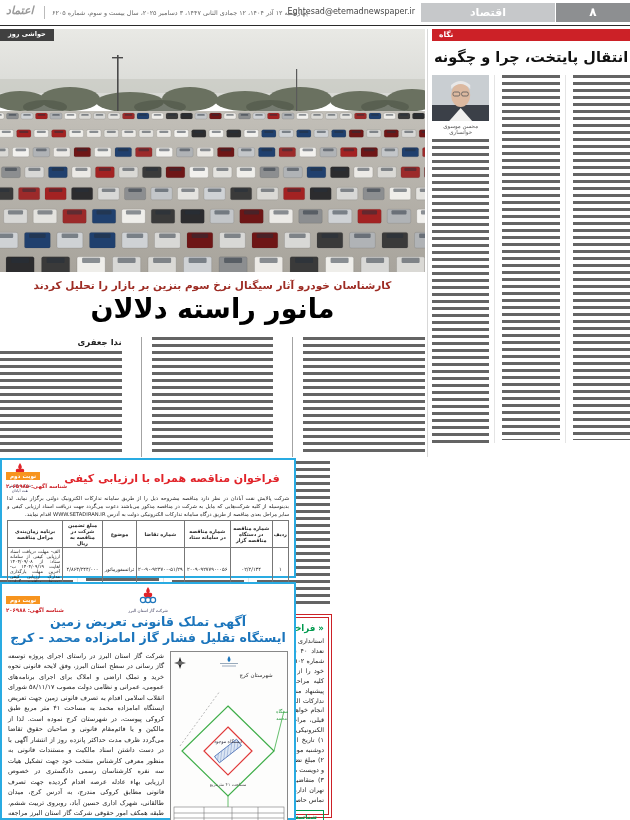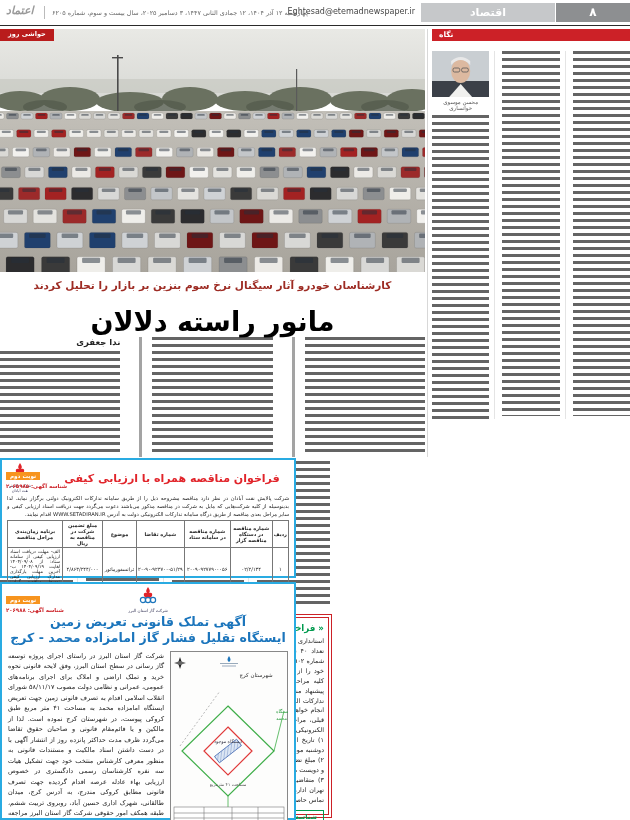--- a/index.html
+++ b/index.html
@@ -28,28 +28,28 @@
 
   
   .greek { background-image:repeating-linear-gradient(to bottom,#3d3d3d 0px,#3d3d3d 3.4px,transparent 3.4px,transparent 7px); opacity:.8; }
   .subhead { font-size:7.6px; font-weight:bold; color:#1a1a1a; line-height:1.25; margin:3px 0; }
   .byline { font-size:8.5px; font-weight:bold; color:#222; margin-bottom:4px; }
 
   
   .photo { position:absolute; top:29px; right:205px; left:0; width:425px; height:243px; }
   .photo svg { display:block; }
   .photo-label { position:absolute; top:0; left:0px; right:auto; }
-  .red-tag { position:absolute; top:29px; background:#b91c1c; color:#fff; font-size:6.5px; font-weight:bold; padding:2px 8px; line-height:1.2; }
+  .red-tag { position:absolute; top:29px; background:#404040; color:#fff; font-size:6.5px; font-weight:bold; padding:2px 8px; line-height:1.2; }
 
   
   .kicker { position:absolute; top:279px; right:205px; left:0; width:425px; text-align:center; font-size:10.5px; font-weight:bold; color:#9d2b23; }
-  .headline { position:absolute; top:306px; right:205px; left:0; width:425px; text-align:center; font-size:27px; font-weight:bold; color:#000; }
+  .headline { position:absolute; top:293px; right:205px; left:0; width:425px; text-align:center; font-size:27px; font-weight:bold; color:#000; }
   .bodyA { position:absolute; top:337px; right:205px; width:425px; height:120px; display:flex; gap:10px; flex-direction:row; }
   .bodyA > div { flex:1; }
-  .bodyA > div + div { border-right:3px solid #a3a3a3; padding-right:19px; }
+  .bodyA > div + div { border-right:1px solid #a3a3a3; padding-right:19px; }
   .bodyB { position:absolute; top:461px; right:300px; width:330px; height:149px; display:flex; gap:8px; }
   .bodyB > div { flex:1; }
   .bodyB > div + div { border-right:1px solid #e6e6e6; padding-right:4px; }
   .bodyC { position:absolute; top:616px; right:535px; width:95px; height:204px; }
 
   
   .smsbox { position:absolute; top:613px; right:496px; width:37px; height:207px; border:1px solid #d33; padding:4px 2px; text-align:center; }
   .smsbox .t1 { font-size:5.3px; color:#333; }
   .smsbox .t2 { font-size:7.5px; font-weight:bold; color:#cc2127; margin-top:6px; line-height:1.3; }
   .smsbox .t3 { font-size:6.5px; font-weight:bold; color:#cc2127; margin-top:8px; line-height:1.3; }
@@ -100,20 +100,21 @@
     <div class="pageno">۸</div>
     <div class="section">اقتصاد</div>
     <div class="email clickable">Eghtesad@etemadnewspaper.ir</div>
     <div class="dateline">چهارشنبه ۱۲ آذر ۱۴۰۴، ۱۲ جمادی الثانی ۱۴۴۷، ۳ دسامبر ۲۰۲۵، سال بیست و سوم، شماره ۶۲۰۵</div>
     <div class="brand-divider"></div>
     <div class="brand">اعتماد</div>
   </div>
 
   <div class="negah">
     <div class="negah-bar">نگاه</div>
+    <div class="negah-title">انتقال پایتخت، چرا و چگونه</div>
     <div class="negah-cols">
       <div>
           <div class="greek" style="height:365px;"></div>
         </div>
       <div>
           <div class="greek" style="height:365px;"></div>
         </div>
       <div>
         <div class="mugshot">
           <svg width="100%" height="46" viewBox="0 0 60 46" preserveAspectRatio="none">

